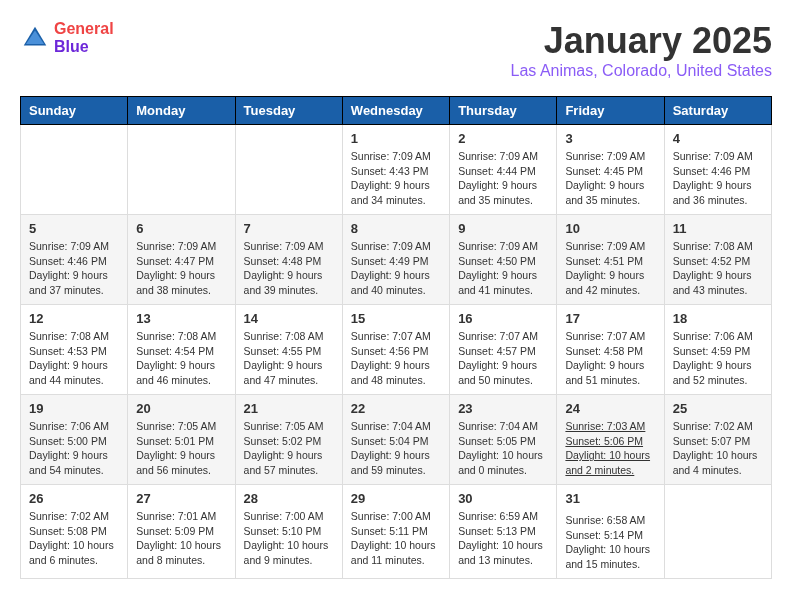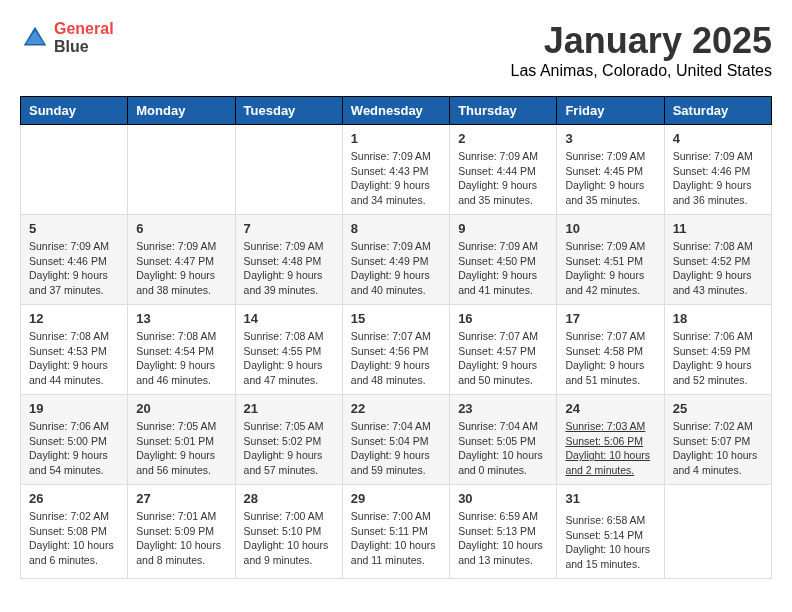--- a/index.html
+++ b/index.html
@@ -27,37 +27,37 @@
       line-height: 1.1;
     }
     .logo-general {
       font-size: 16px;
       font-weight: bold;
       color: #ef4444;
     }
     .logo-blue {
       font-size: 16px;
       font-weight: bold;
-      color: #404040;
+      color: #6d28d9;
     }
     .logo-icon {
       width: 30px;
       height: 30px;
     }
     .title-section {
       text-align: right;
     }
     .month-title {
       font-size: 36px;
       font-weight: bold;
       color: #333;
     }
     .location-title {
       font-size: 16px;
-      color: #000000;
+      color: #8b5cf6;
     }
     .calendar {
       width: 100%;
       border-collapse: collapse;
       border: 1px solid #ccc;
     }
     .calendar th {
       background-color: #1a5fa8;
       color: #fff;
       text-align: left;

